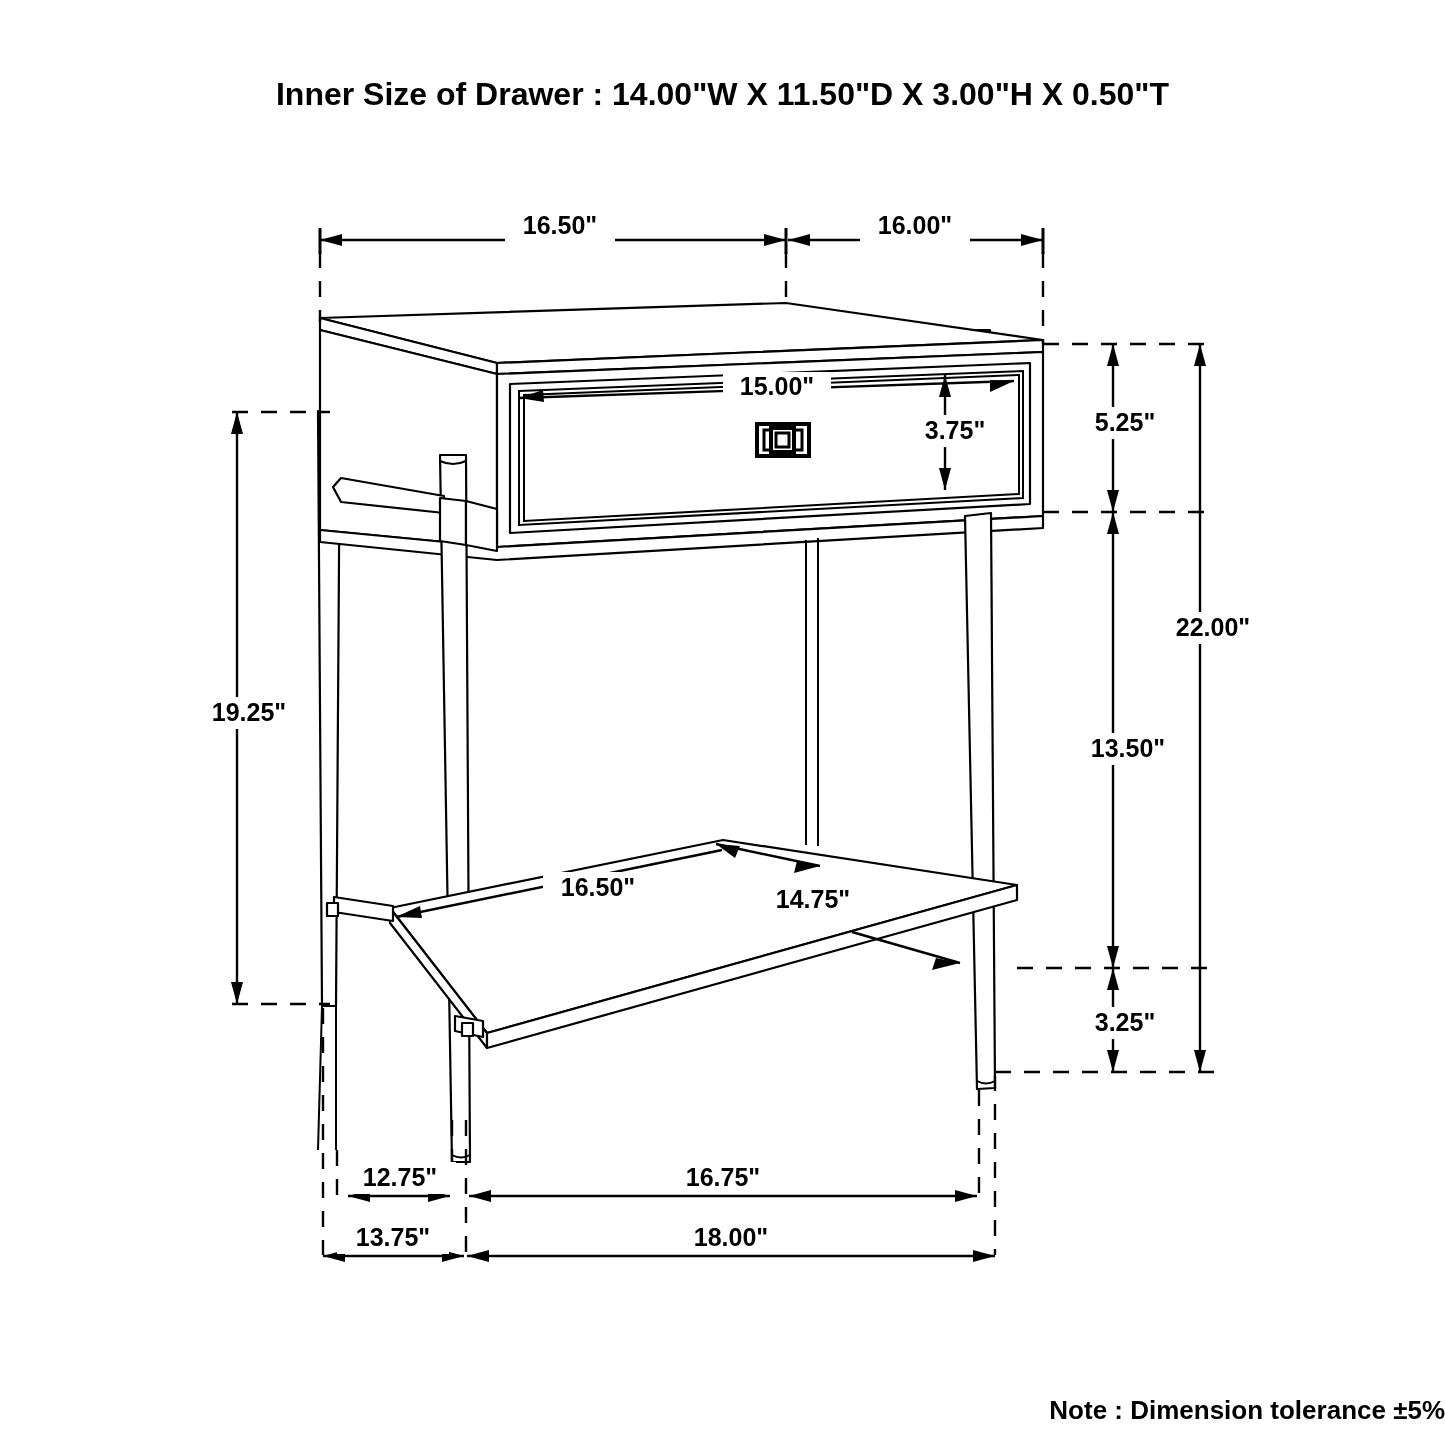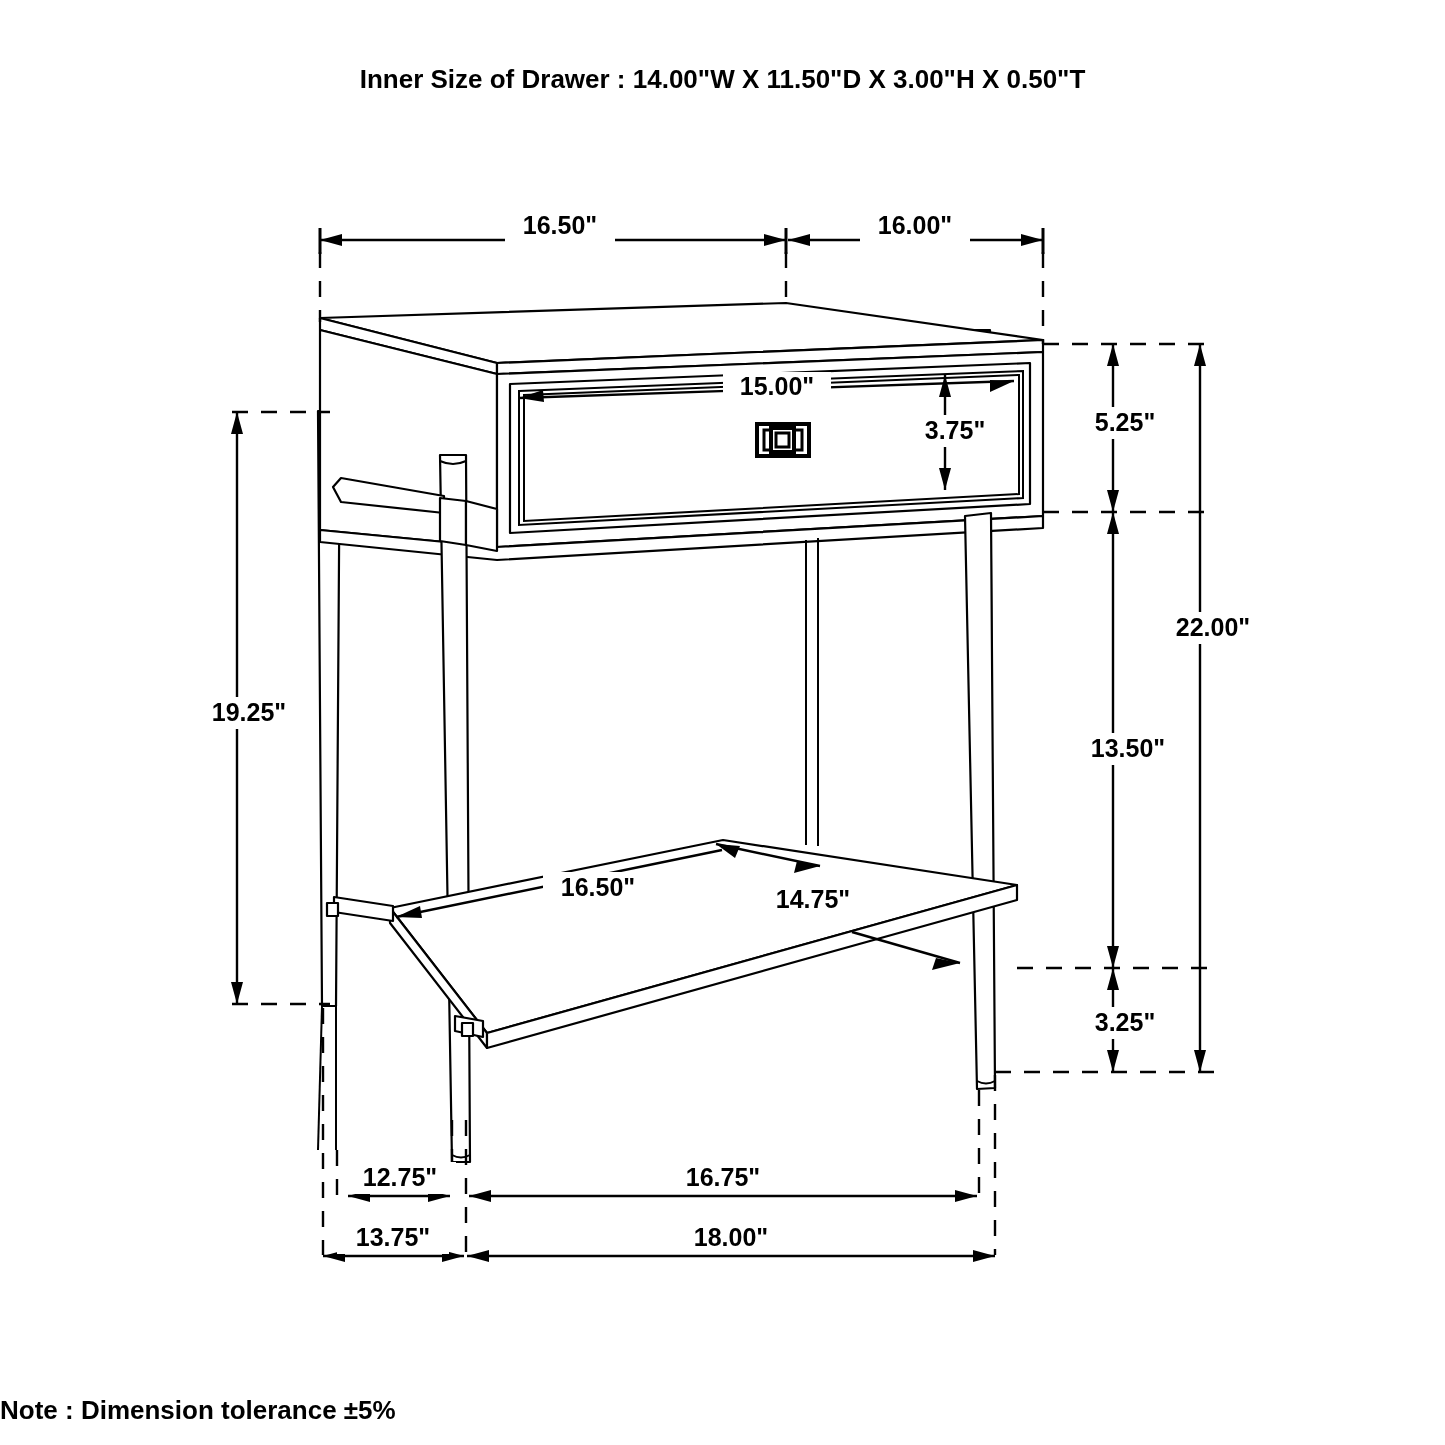--- a/index.html
+++ b/index.html
@@ -17,34 +17,34 @@
   }
   #sheet {
     position: absolute;
     inset: 0;
     width: 1445px;
     height: 1445px;
   }
   .title-text {
     position: absolute;
     left: 0;
-    top: 64px;
+    top: 76px;
     width: 1445px;
     text-align: center;
-    font-size: 26px;
+    font-size: 32px;
     font-weight: bold;
     letter-spacing: 0px;
     white-space: nowrap;
   }
   .note-text {
     position: absolute;
     left: 0;
     top: 1395px;
     width: 1445px;
-    text-align: left;
+    text-align: right;
     font-size: 26px;
     font-weight: bold;
     white-space: nowrap;
   }
   svg { display: block; }
   svg text {
     font-family: "Liberation Sans", sans-serif;
     font-weight: bold;
     fill: #000000;
   }

